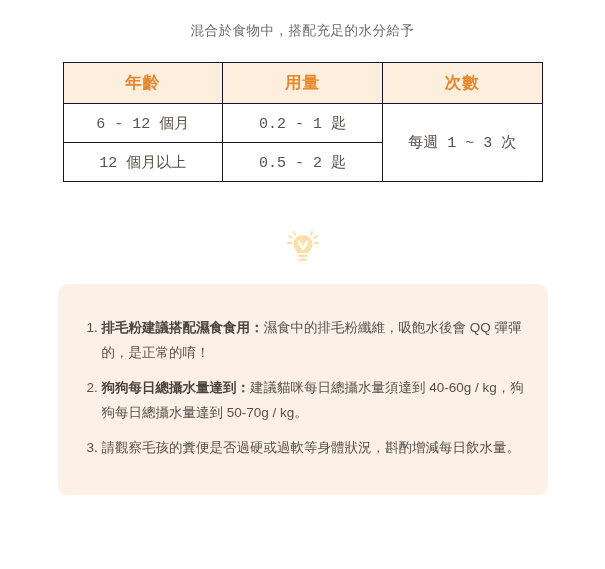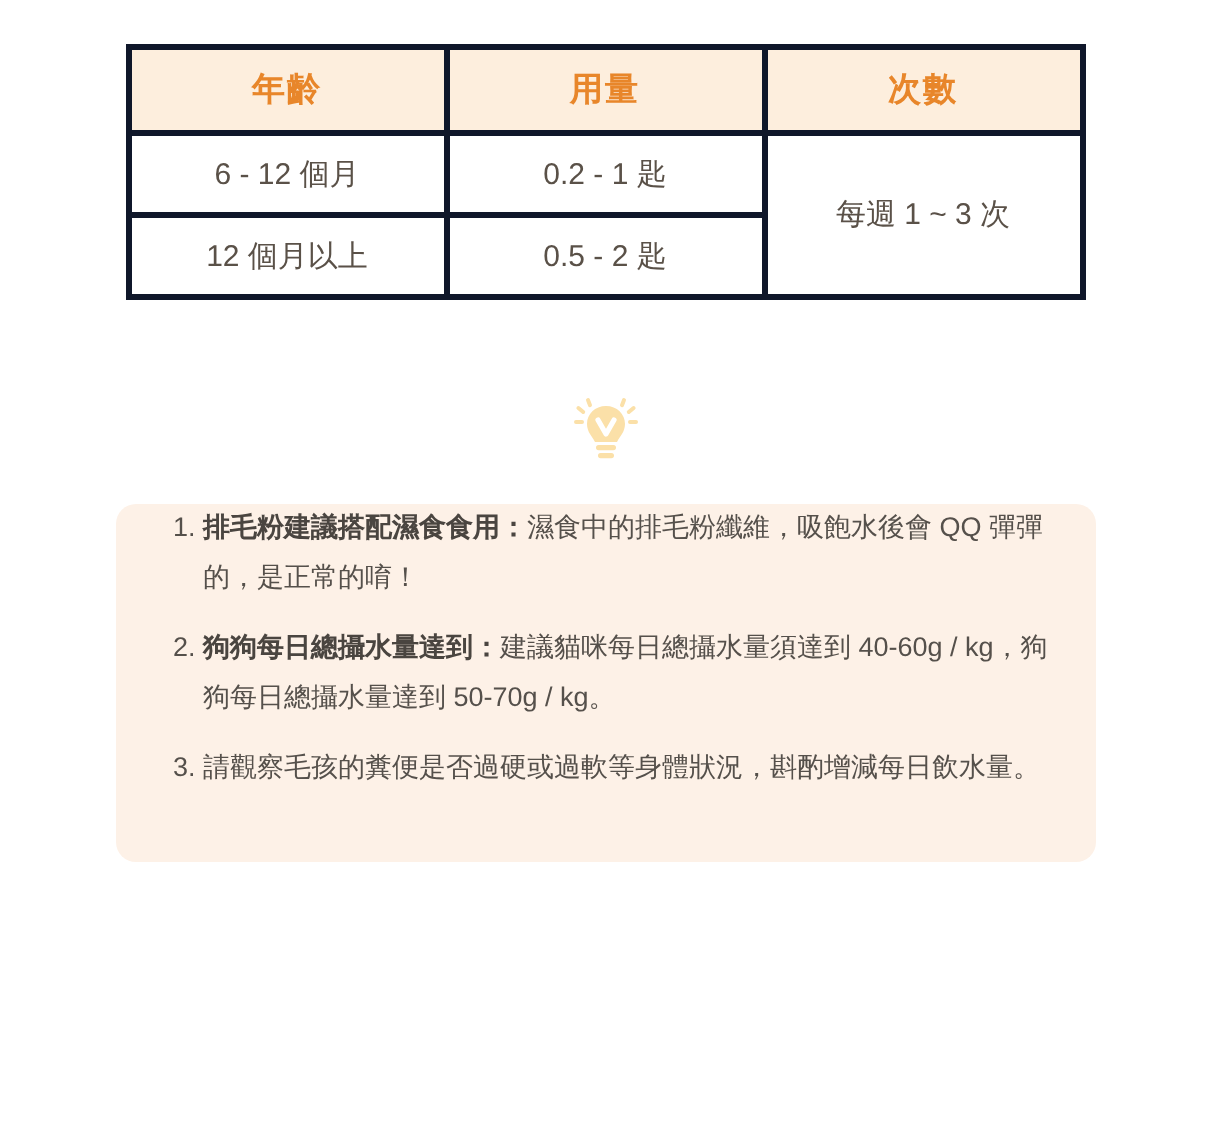--- a/index.html
+++ b/index.html
@@ -44,26 +44,27 @@
     margin: 22px auto 0 auto;
     width: 480px;
   }
   table.dose-table {
     width: 100%;
     border-collapse: collapse;
     table-layout: fixed;
   }
   table.dose-table th,
   table.dose-table td {
-    border: 3px solid #0f172a;
+    border: 1px solid #0f172a;
     text-align: center;
     font-size: 15px;
     color: #5a5148;
     height: 38px;
     padding: 0 4px;
+    font-family: Liberation Mono, monospace;
   }
   table.dose-table th {
     background: #fdeedd;
     color: #e8862a;
     font-weight: bold;
     font-size: 16.5px;
     height: 40px;
     letter-spacing: 1px;
   }
   table.dose-table td.merged {
@@ -90,21 +91,21 @@
     color: #4a4a4a;
     letter-spacing: 1px;
   }
 
   
   .notes {
     margin: 18px auto 0 auto;
     width: 490px;
     background: #fdf1e7;
     border-radius: 10px;
-    padding: 0 20px 18px 20px;
+    padding: 32px 20px 18px 20px;
     box-sizing: border-box;
   }
   ol.note-list {
     margin: 0;
     padding-left: 24px;
     list-style-type: decimal;
   }
   ol.note-list li {
     font-size: 13.5px;
     line-height: 1.85;
@@ -117,20 +118,21 @@
   .strong-note {
     font-weight: bold;
     color: #4a4540;
   }
 </style>
 </head>
 <body>
 
 <div class="page">
 
+  <div class="subtitle">混合於食物中，搭配充足的水分給予</div>
 
   <div class="table-wrap">
     <table class="dose-table">
       <thead>
         <tr>
           <th>年齡</th>
           <th>用量</th>
           <th>次數</th>
         </tr>
       </thead>

